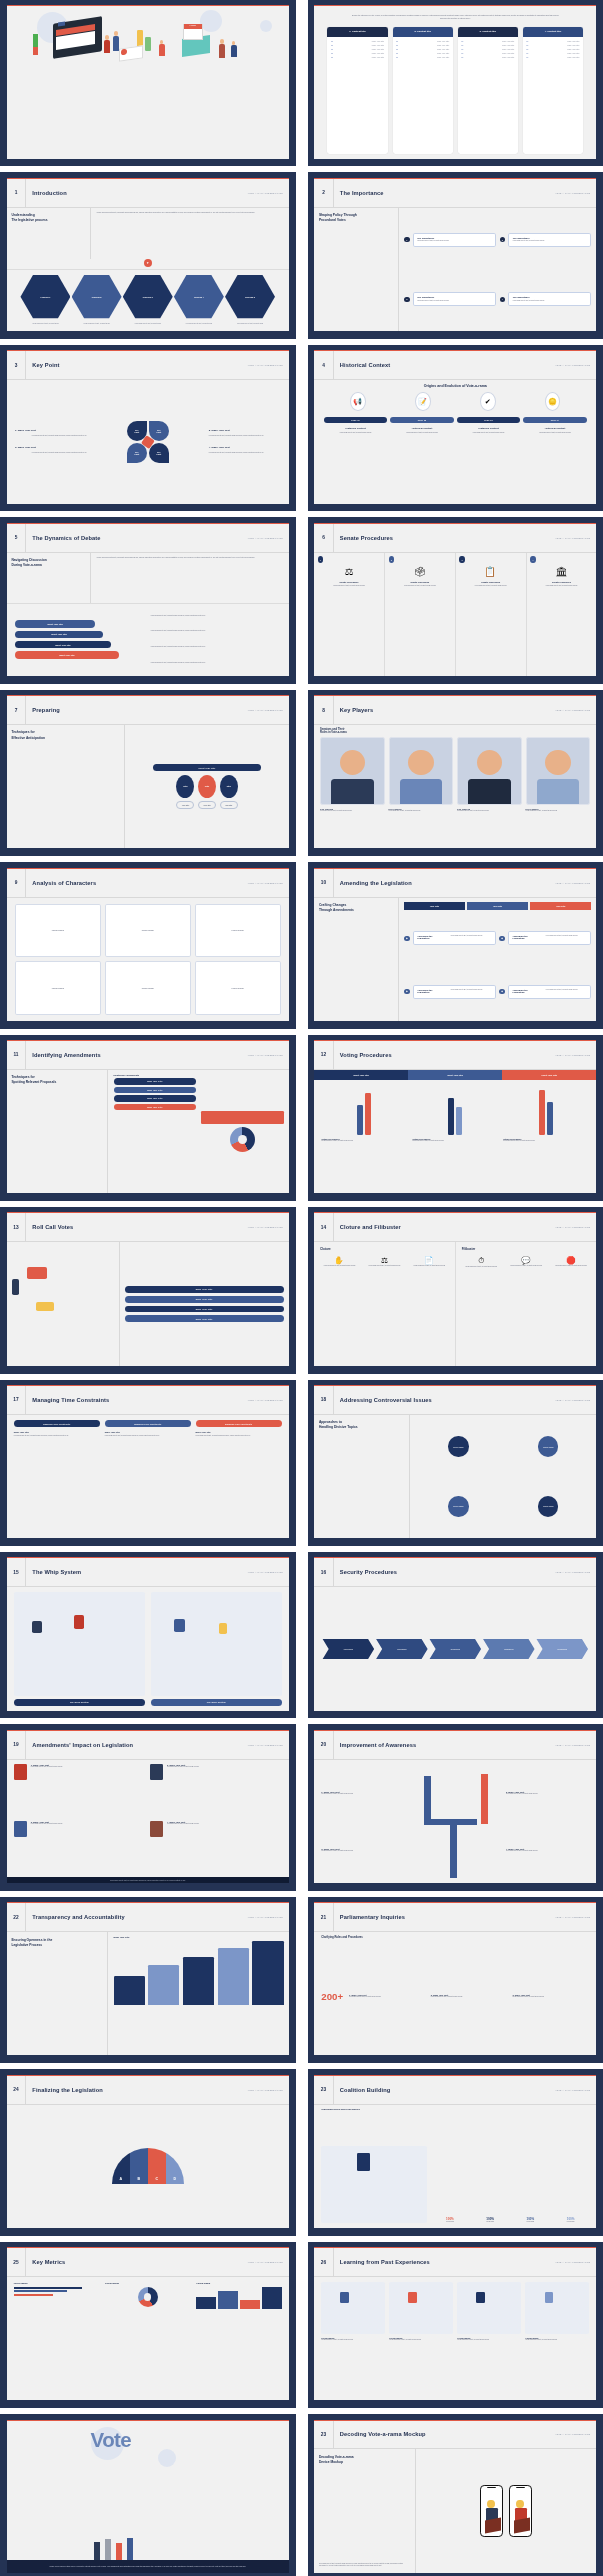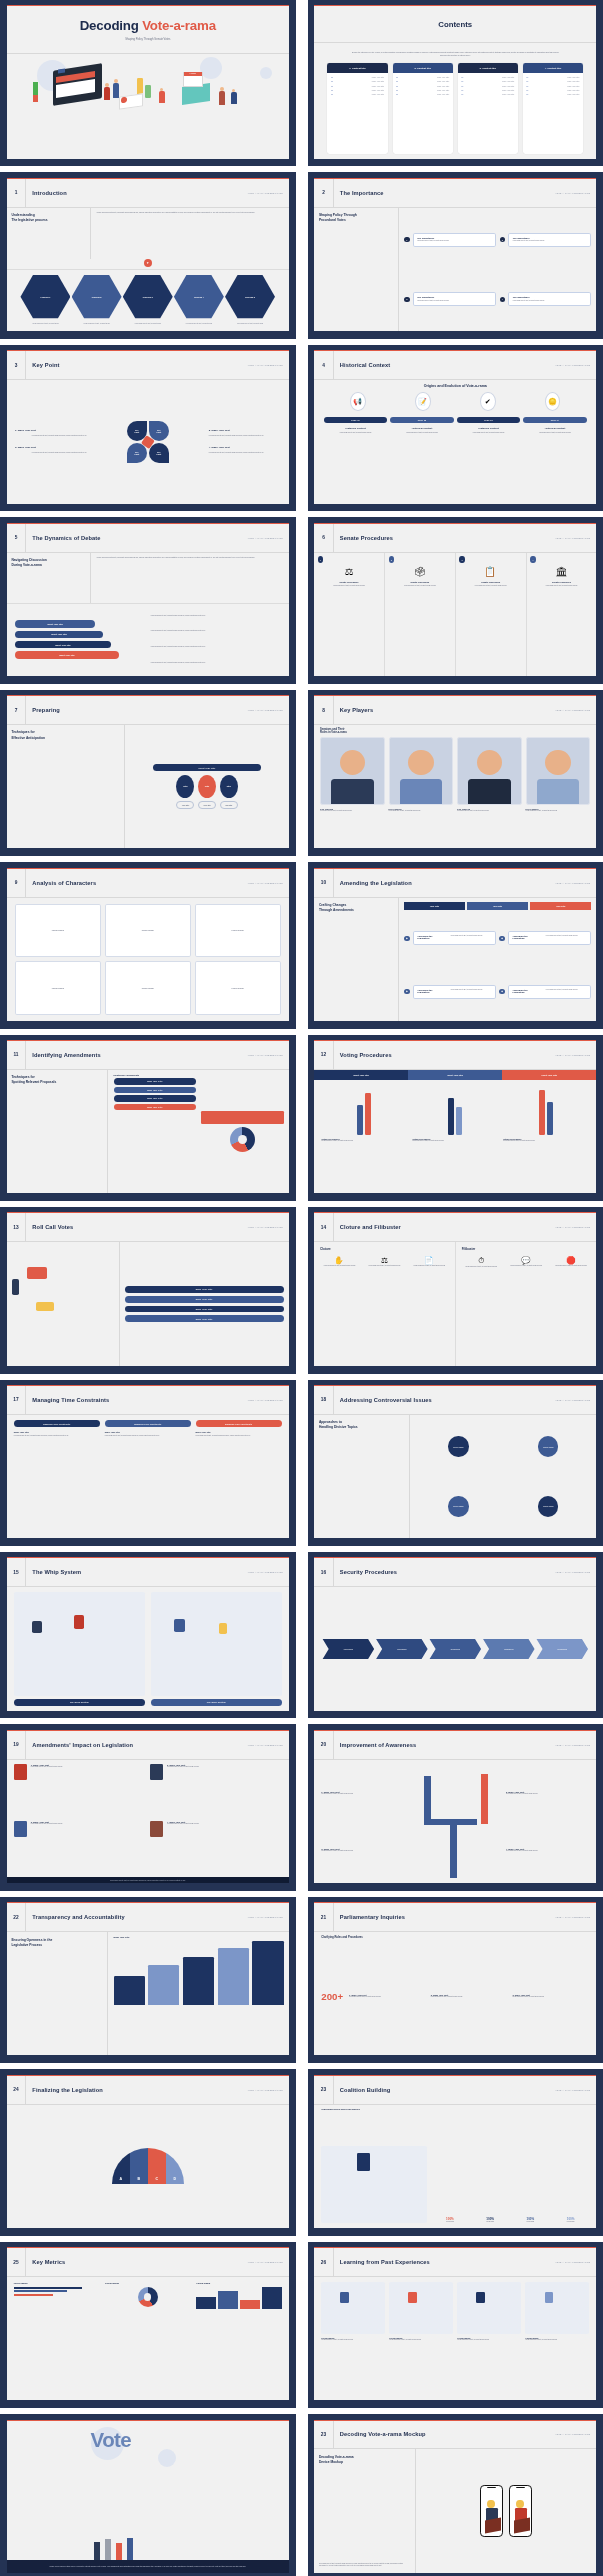--- a/index.html
+++ b/index.html
@@ -195,26 +195,20 @@
   .note-strip { background:#101b33; color:#aeb6c8; font-size:1.4px; text-align:center;
     padding:2.4px 0; }
 </style>
 </head>
 <body>
 
 <div class="grid">
 
   <div class="slide">
     <div class="page cover">
-      <div class="cover-top">
-        <div class="cover-title">
-          <span>Decoding </span><span class="hl">Vote-a-rama</span>
-        </div>
-        <div class="cover-sub">Shaping Policy Through Senate Votes</div>
-      </div>
       <div class="cover-art">
         <div class="ill blob" style="width:31px;height:31px;left:30px;top:6px;"></div>
         <div class="ill blob" style="width:22px;height:22px;left:193px;top:3.6px;"></div>
         <div class="ill blob" style="width:12px;height:12px;left:253px;top:13.3px;"></div>
 
         <div class="ill" style="left:46px;top:13.3px;width:49px;height:35px;background:#222b38;border-radius:1.8px;transform:skewY(-9deg);"></div>
         <div class="ill" style="left:49px;top:20.5px;width:39px;height:6px;background:#e05a47;transform:skewY(-9deg);"></div>
         <div class="ill" style="left:49px;top:28px;width:39px;height:13.3px;background:#fff;transform:skewY(-9deg);"></div>
         <div class="ill" style="left:51px;top:15.7px;width:7.2px;height:3.6px;background:#3d5a93;transform:skewY(-9deg);"></div>
 
@@ -250,23 +244,20 @@
         <div class="person" style="left:224px;top:35px;">
             <div class="p-head" style="width:3.6px;height:3.6px;background:#f0b98b;left:1.2px;top:0;"></div>
             <div class="p-body" style="width:6px;height:12px;background:#2f4a80;top:3.6px;"></div>
           </div>
       </div>
     </div>
   </div>
 
   <div class="slide">
     <div class="page">
-      <div class="contents-head">
-        <div class="contents-title">Contents</div>
-      </div>
       <div class="contents-desc">Explore the intricacies of Vote-a-rama, a pivotal legislative process where senators engage in rapid-fire voting and amendment debates to shape policy outcomes. Delve into historical context, strategic maneuvers, and the dynamics of negotiation to understand how this process influences the direction of national policy.</div>
       <div class="cards">
         <div class="card">
           <div class="card-h" style="background:#1d2b4c">1. Content title</div>
           <div class="card-rows">
             <div class="card-row">
                 <span class="n">00</span>
                 <span>Make Your Title</span>
               </div>
             <div class="card-row">

